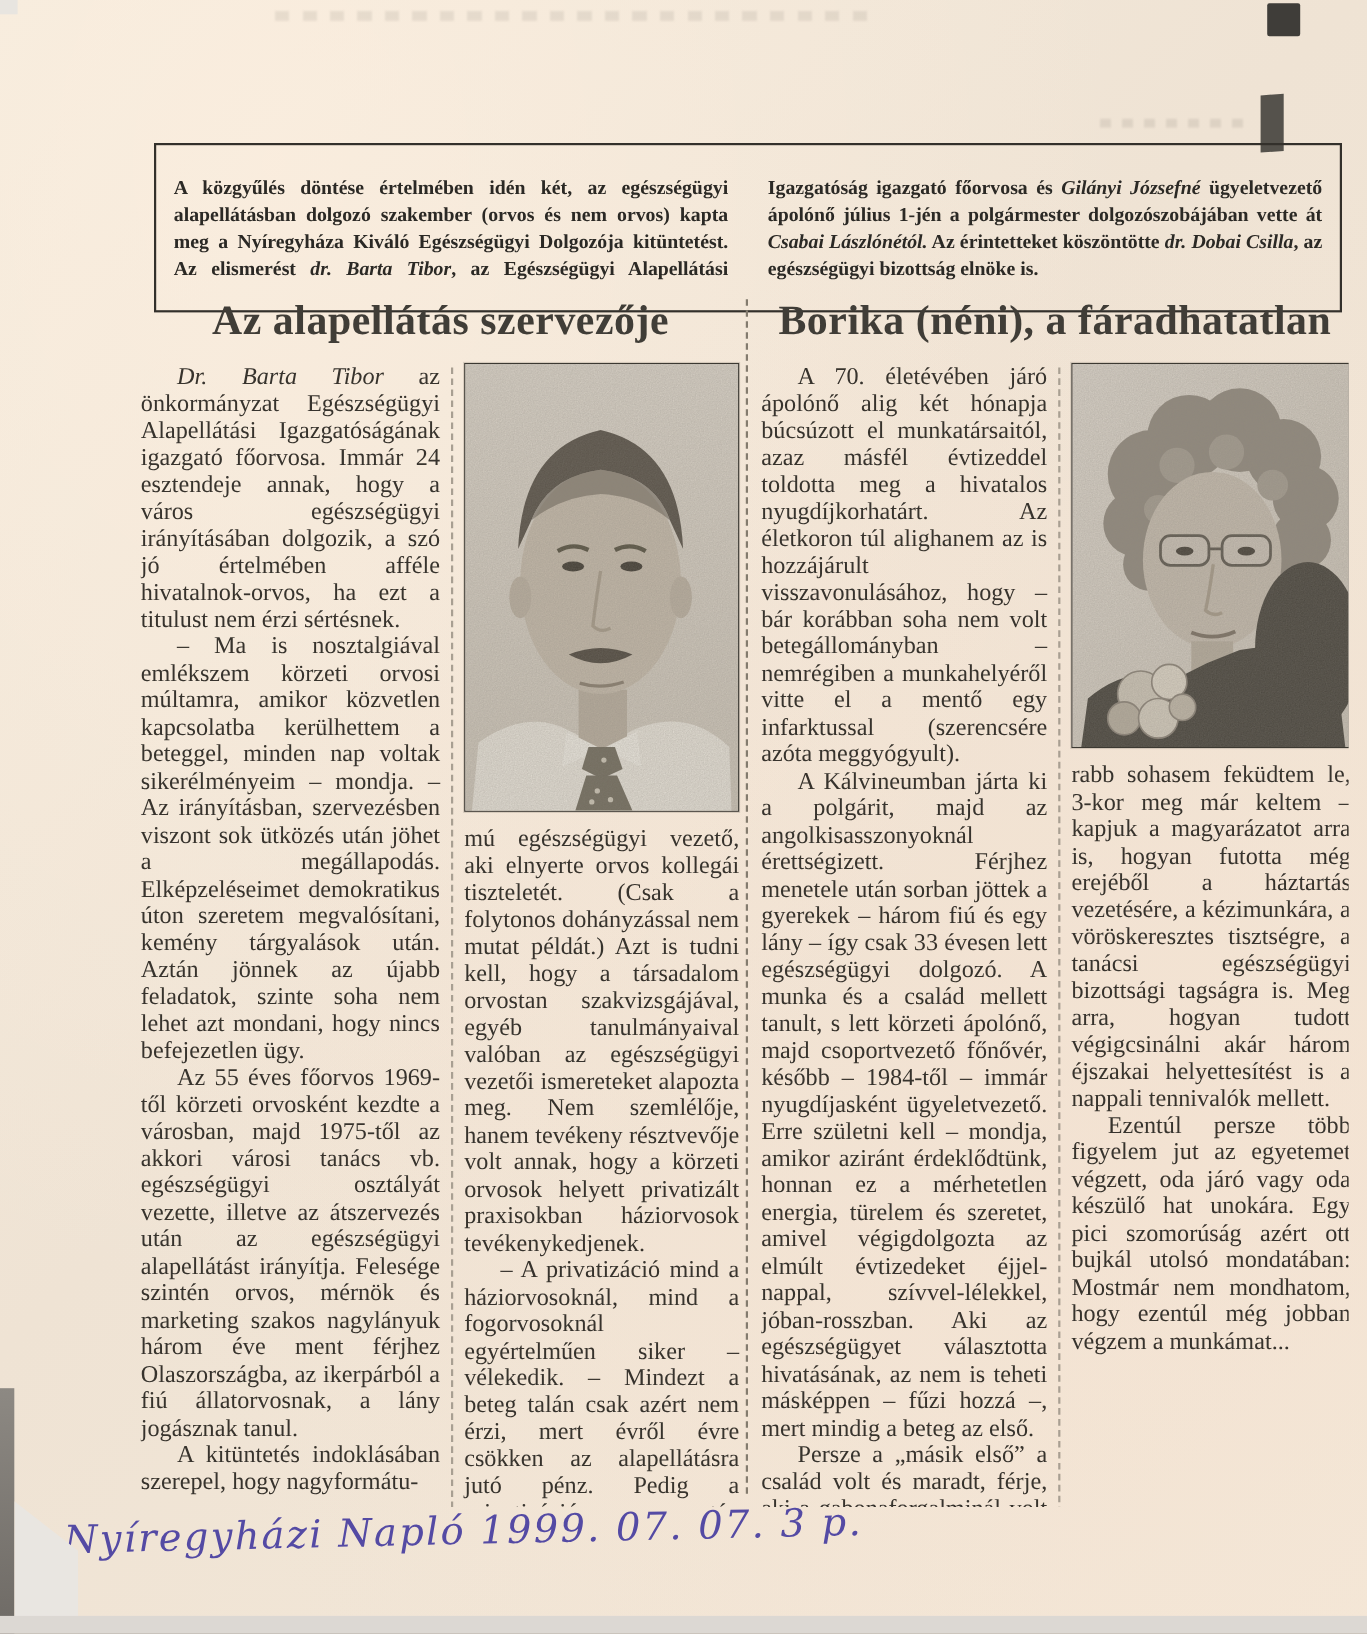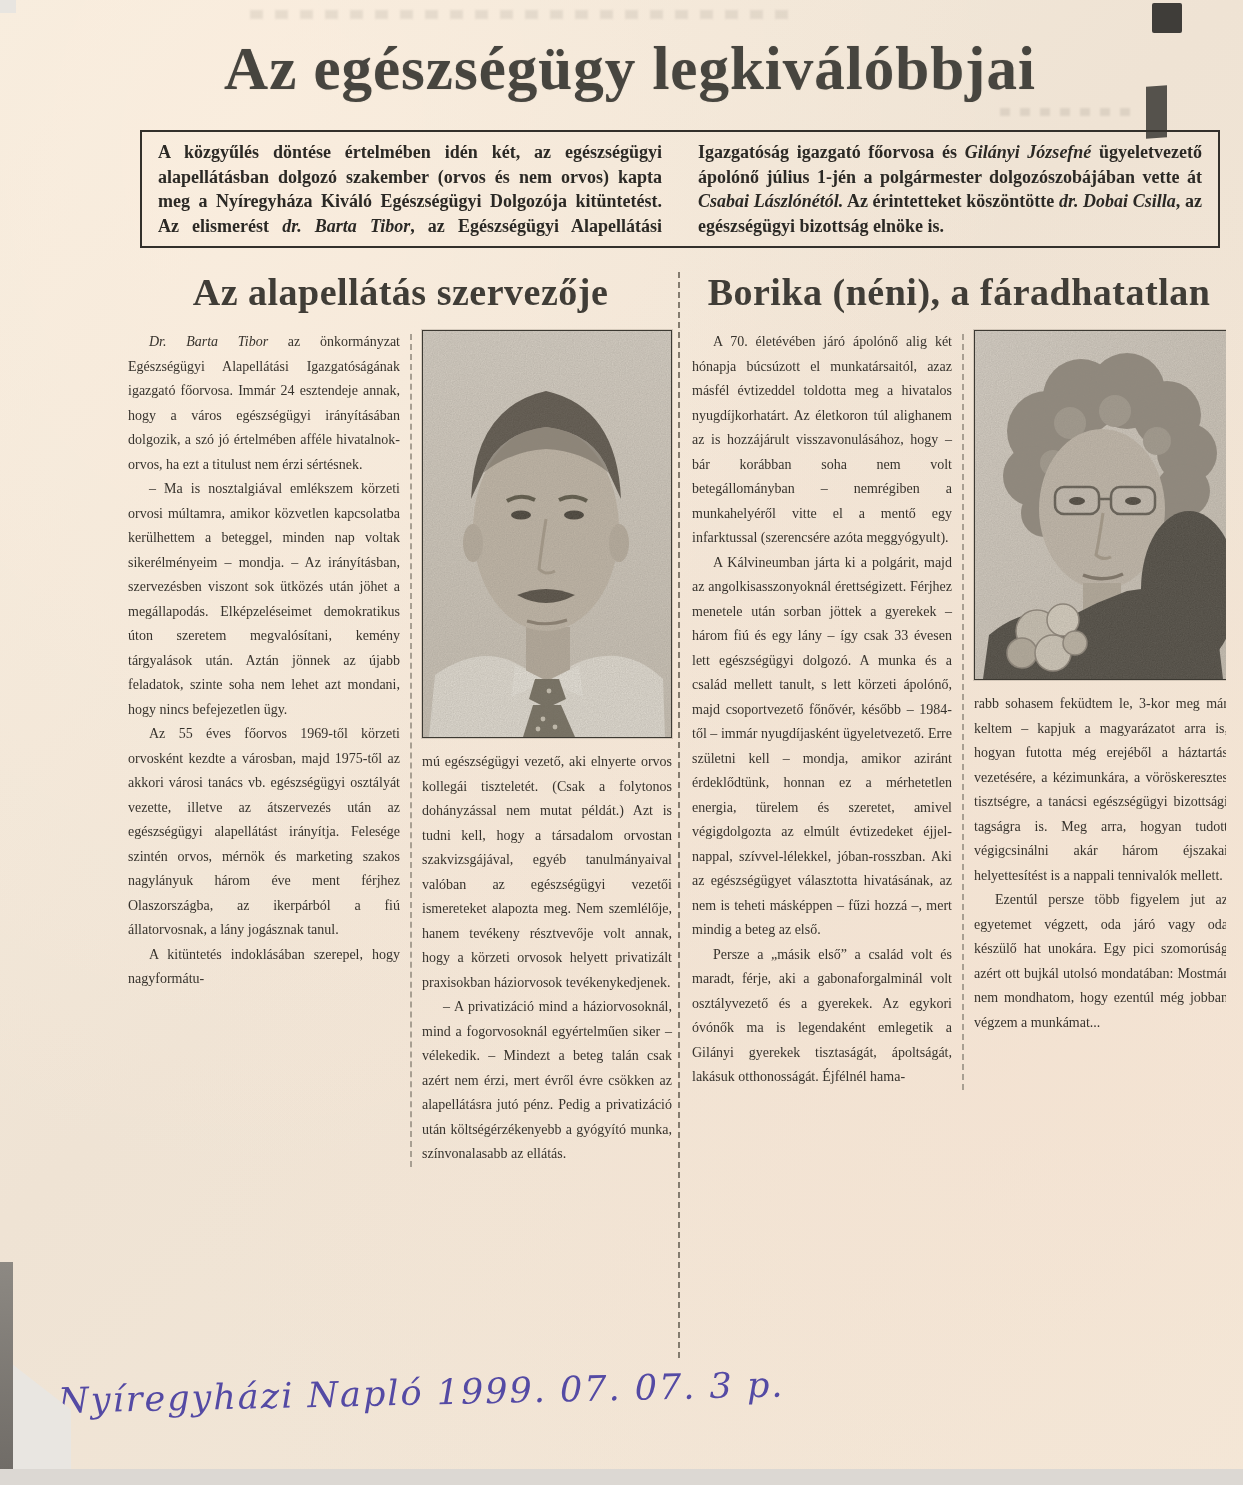--- a/index.html
+++ b/index.html
@@ -21,21 +21,21 @@
   .main-headline{
     position:absolute;left:90px;top:34px;width:1080px;
     text-align:center;font-size:61px;font-weight:700;
     color:#47453f;letter-spacing:1px;
     text-shadow:0 0 1px rgba(60,58,52,.35);
   }
   
   .lead-box{
     position:absolute;left:140px;top:130px;width:1044px;
     border:2px solid #33302b;
-    padding:8px 16px;
+    padding:26px 16px;
     column-count:2;column-gap:36px;
     font-size:18px;line-height:24.5px;font-weight:700;
     text-align:justify;color:#2b2925;
   }
   .lead-box .it{font-style:italic;}
   
   .article{position:absolute;top:268px;height:1102px;overflow:hidden;}
   .article.left{left:128px;width:545px;}
   .article.right{left:692px;width:534px;}
   .article-headline{
@@ -51,21 +51,21 @@
   .col-divider{
     flex:none;width:0;align-self:stretch;
     border-left:2px dashed #a89f92;margin:4px 10px 0 10px;
   }
   .article-divider{
     position:absolute;left:678px;top:272px;height:1086px;width:0;
     border-left:2px dashed #837b6e;
   }
   p.body{
     margin:0;text-indent:1.5em;
-    font-size:14px;line-height:24.5px;text-align:justify;
+    font-size:22px;line-height:24.5px;text-align:justify;
     color:#37332d;
   }
   p.body.cont{text-indent:0;}
   p.body .it{font-style:italic;}
   
   .photo{
     border:1px solid #3c3932;background:#d6cfc5;
     box-shadow:0 0 0 1px rgba(120,112,100,.25);
     margin-bottom:12px;overflow:hidden;
   }
@@ -103,21 +103,20 @@
 </head>
 <body>
 
 <div class="paper">
 
   <div class="artifact ghost1"></div>
   <div class="artifact ghost2"></div>
   <div class="artifact blk1"></div>
   <div class="artifact blk2"></div>
 
-  <div class="main-headline">Az egészségügy legkiválóbbjai</div>
 
   <div class="lead-box">
     <span>A közgyűlés döntése értelmében idén két, az egészségügyi alapellátásban dolgozó szakember (orvos és nem orvos) kapta meg a Nyíregyháza Kiváló Egészségügyi Dolgozója kitüntetést. Az elismerést </span><span class="it">dr. Barta Tibor</span><span>, az Egészségügyi Alapellátási Igazgatóság igazgató főorvosa és </span><span class="it">Gilányi Józsefné</span><span> ügyeletvezető ápolónő július 1-jén a polgármester dolgozószobájában vette át </span><span class="it">Csabai Lászlónétól.</span><span> Az érintetteket köszöntötte </span><span class="it">dr. Dobai Csilla</span><span>, az egészségügyi bizottság elnöke is.</span>
   </div>
 
   <div class="article-divider"></div>
 
   <div class="article left">
     <div class="article-headline">Az alapellátás szervezője</div>
     <div class="cols">

